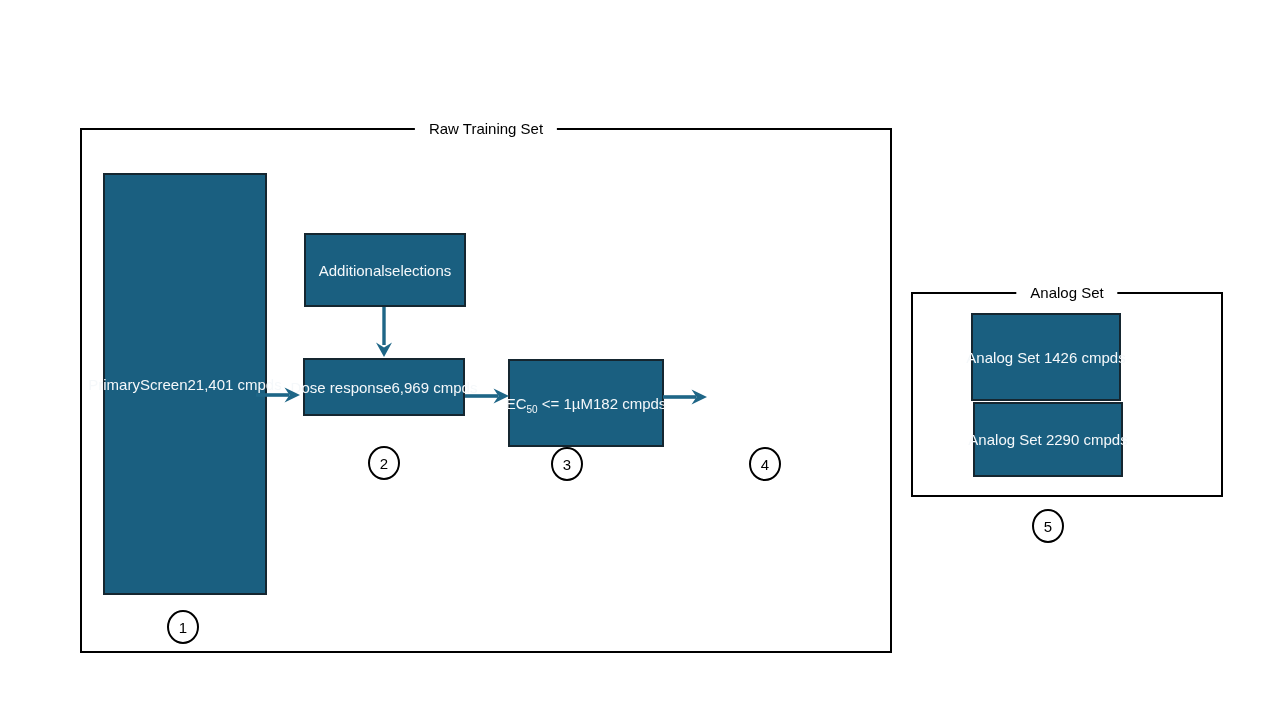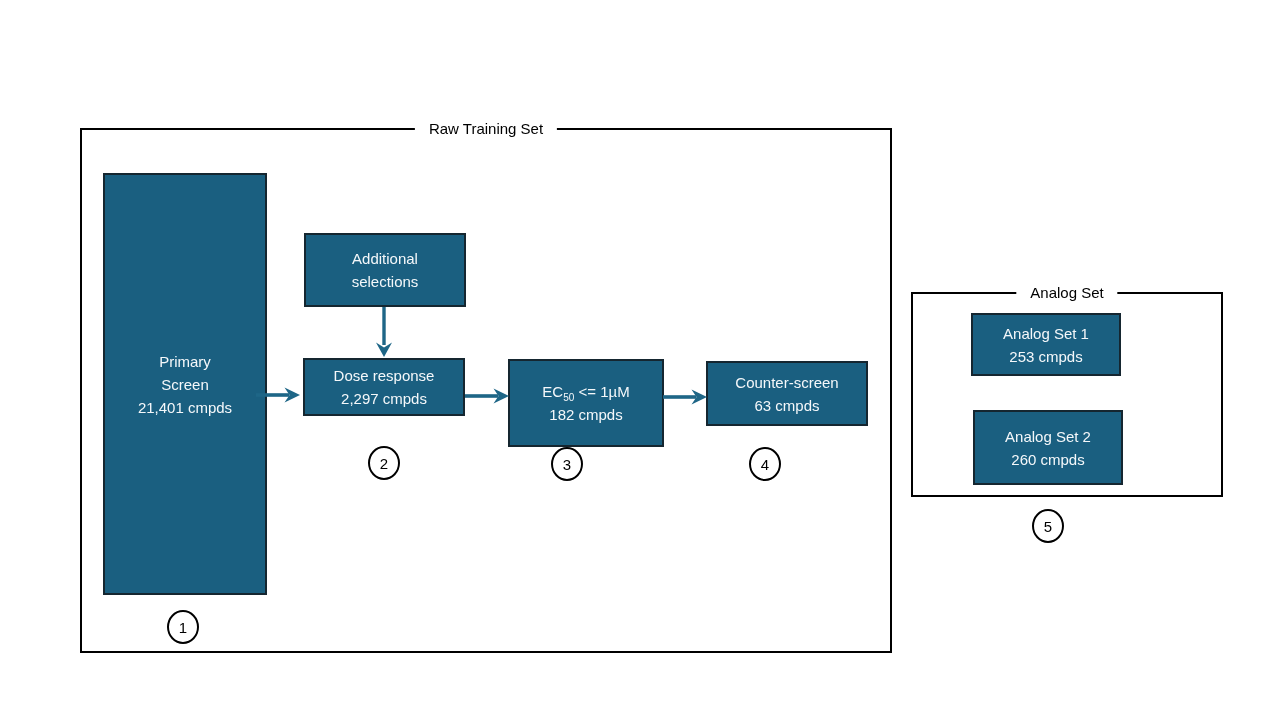--- a/index.html
+++ b/index.html
@@ -33,21 +33,21 @@
     color: #000000;
     white-space: nowrap;
   }
   .node {
     position: absolute;
     box-sizing: border-box;
     background: var(--box_fill, #1A5F80);
     border: 2px solid var(--box_border, #152630);
     color: var(--box_text, #F5F8FA);
     display: flex;
-    flex-direction: column;
+    flex-direction: row;
     align-items: center;
     justify-content: center;
     text-align: center;
     font-size: 15px;
     line-height: 23px;
   }
   .node .line { white-space: nowrap; }
   .node sub.formula-sub {
     font-size: 10px;
     line-height: 0;
@@ -71,22 +71,22 @@
   .arrow-fill { fill: var(--arrow, #1E6687); }
 
   
   #primary-screen        { left: 103px; top: 173px; width: 164px; height: 422px; }
   #additional-selections { left: 304px; top: 233px; width: 162px; height: 74px;  }
   #dose-response         { left: 303px; top: 358px; width: 162px; height: 58px;  }
   #ec50-filter           { left: 508px; top: 359px; width: 156px; height: 88px;  }
   #counter-screen        { left: 706px; top: 361px; width: 162px; height: 65px;  }
   #raw-group             { left: 80px;  top: 128px; width: 812px; height: 525px; }
   #analog-group          { left: 911px; top: 292px; width: 312px; height: 205px; }
-  #analog-set-1          { left: 971px; top: 313px; width: 150px; height: 63px;  }
-  #analog-set-2          { left: 973px; top: 402px; width: 150px; height: 75px; margin-top: 8px;  }
+  #analog-set-1          { left: 971px; top: 313px; width: 150px; height: 88px;  }
+  #analog-set-2          { left: 973px; top: 402px; width: 150px; height: 75px;  }
 
   
   #badge-1 { left: 167px;  top: 610px; }
   #badge-2 { left: 368px;  top: 446px; }
   #badge-3 { left: 551px;  top: 447px; }
   #badge-4 { left: 749px;  top: 447px; }
   #badge-5 { left: 1032px; top: 509px; }
 
   
   #arrow-primary-to-dose { left: 256px; top: 386px; }
@@ -109,45 +109,41 @@
     <span class="line">21,401 cmpds</span>
   </div>
 
   <div class="node" id="additional-selections">
     <span class="line">Additional</span>
     <span class="line">selections</span>
   </div>
 
   <div class="node" id="dose-response">
     <span class="line">Dose response</span>
-    <span class="line">2,297 cmpds</span>
+    <span class="line">6,969 cmpds</span>
   </div>
 
   <div class="node" id="ec50-filter">
     <span class="line"><span>EC</span><sub class="formula-sub">50</sub><span> &lt;= 1µM</span></span>
     <span class="line">182 cmpds</span>
   </div>
 
-  <div class="node" id="counter-screen">
-    <span class="line">Counter-screen</span>
-    <span class="line">63 cmpds</span>
-  </div>
 
   <div class="group-box" id="analog-group">
     <div class="group-legend">Analog Set</div>
   </div>
 
   <div class="node" id="analog-set-1">
     <span class="line">Analog Set 1</span>
-    <span class="line">253 cmpds</span>
+    <span class="line">426 cmpds</span>
   </div>
 
   <div class="node" id="analog-set-2">
     <span class="line">Analog Set 2</span>
-    <span class="line">260 cmpds</span>
+    <span class="line">290 cmpds</span>
   </div>
 
   <svg class="arrow-svg" id="arrow-primary-to-dose" width="44" height="18" viewBox="0 0 44 18">
     <rect class="arrow-fill" x="0" y="7.2" width="33" height="3.6"></rect>
     <polygon class="arrow-fill" points="44,9 28.5,1.5 33.5,9 28.5,16.5"></polygon>
   </svg>
 
   <svg class="arrow-svg" id="arrow-dose-to-ec50" width="44" height="18" viewBox="0 0 44 18">
     <rect class="arrow-fill" x="0" y="7.2" width="33" height="3.6"></rect>
     <polygon class="arrow-fill" points="44,9 28.5,1.5 33.5,9 28.5,16.5"></polygon>

